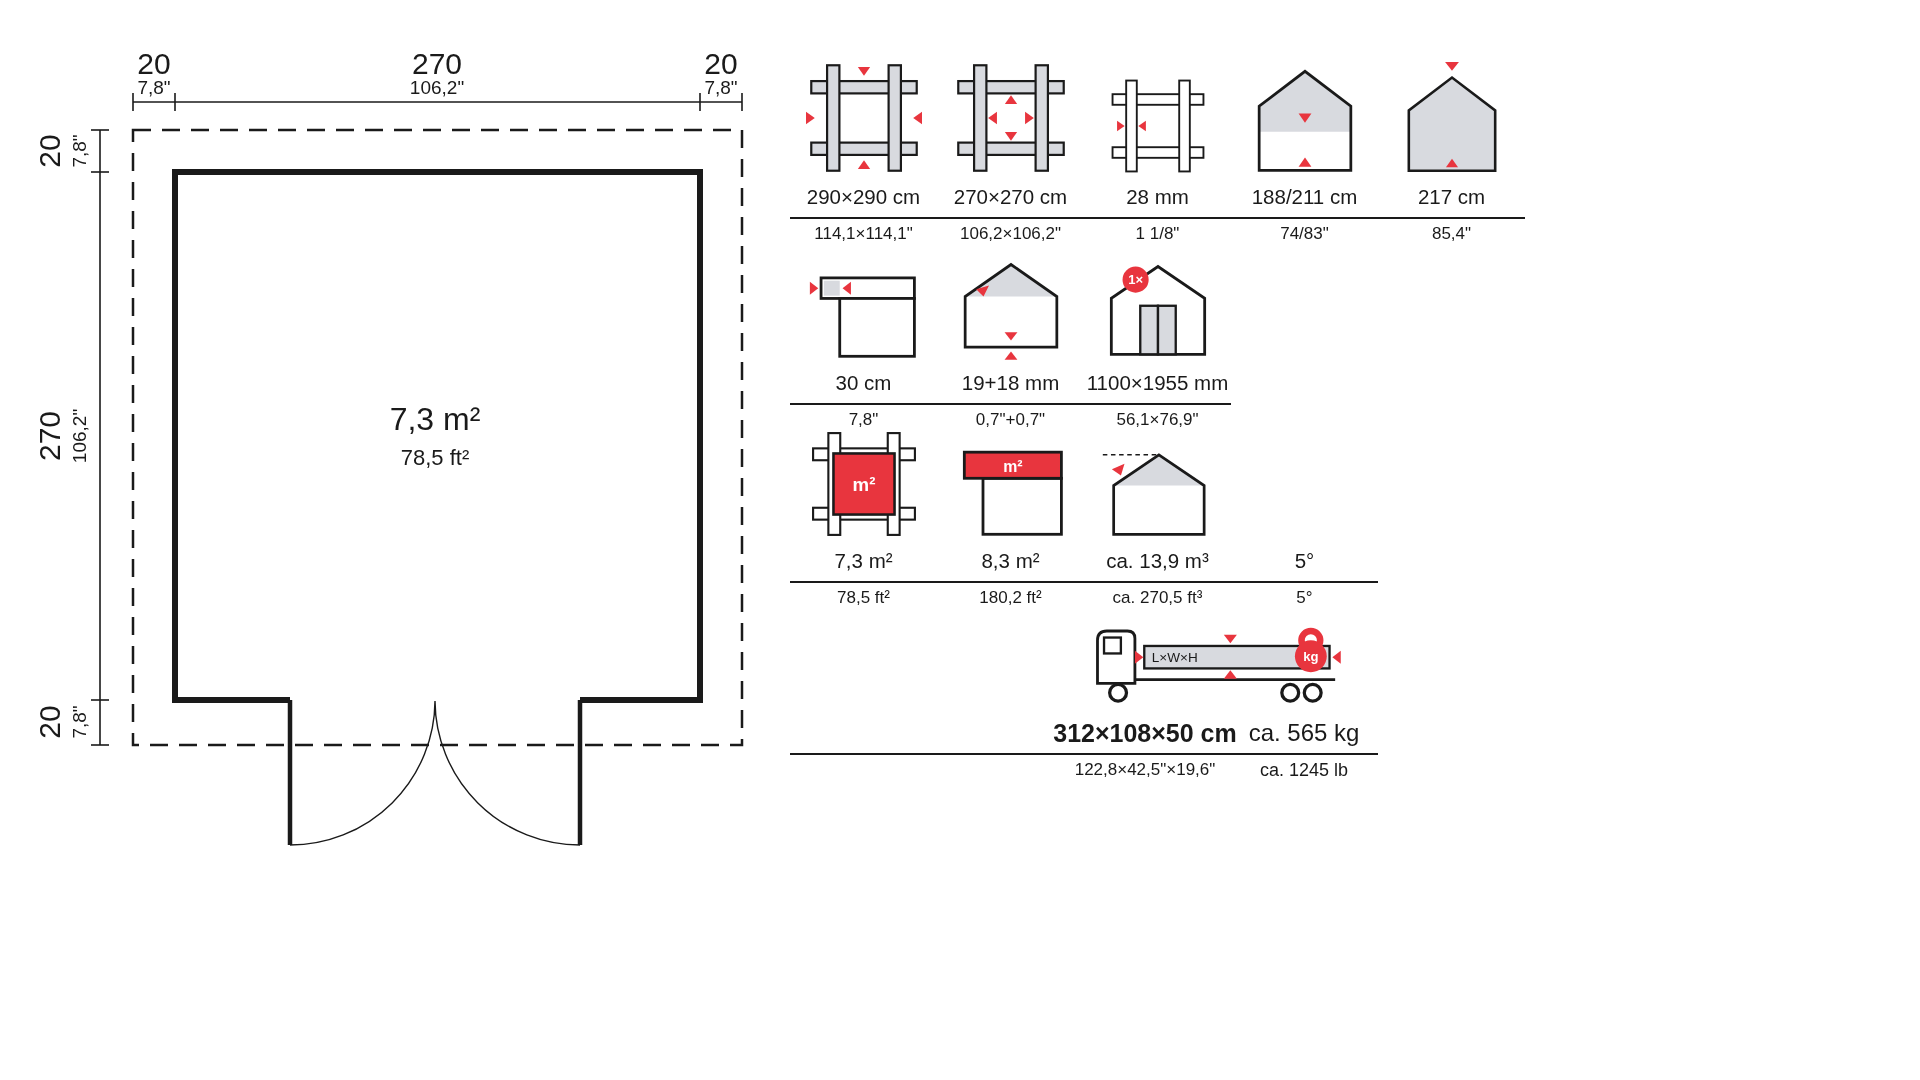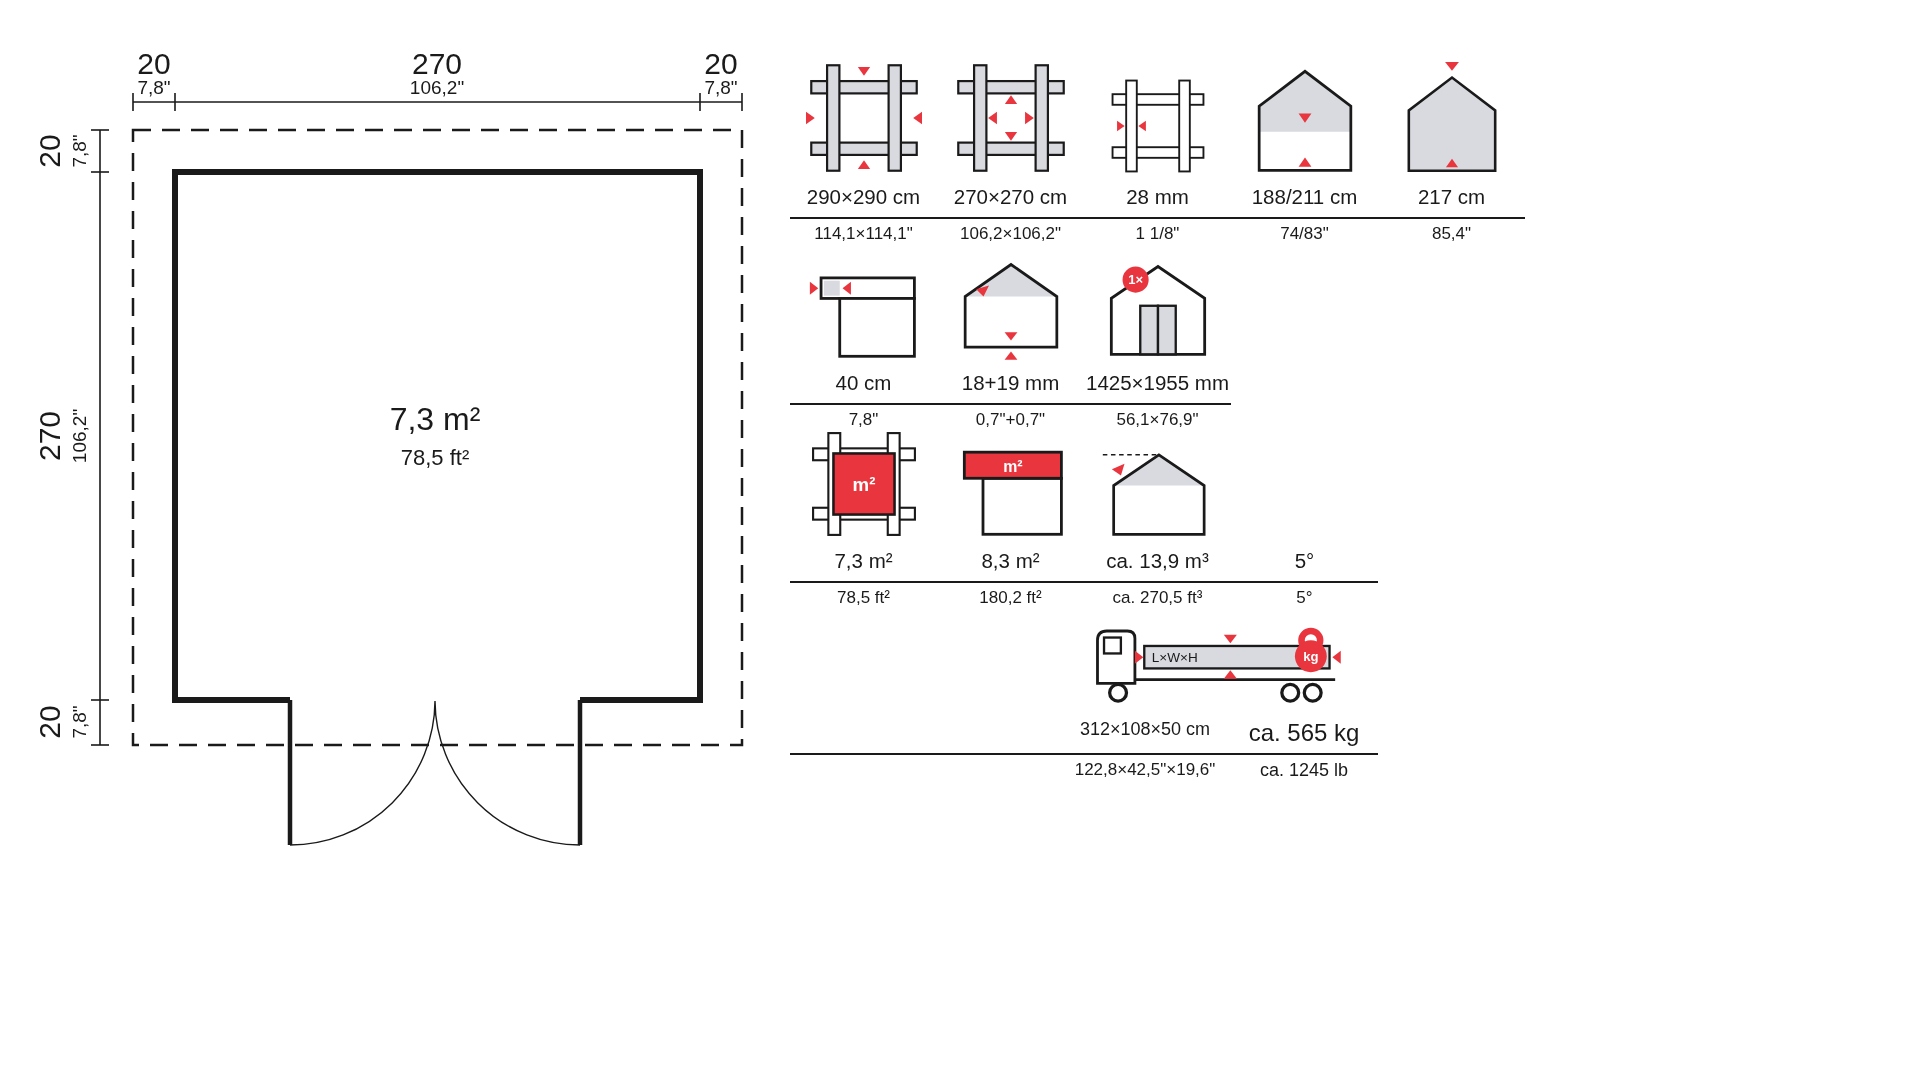--- a/index.html
+++ b/index.html
@@ -184,23 +184,23 @@
         <svg width="112" height="105" viewBox="0 0 120 112">
           <polygon class="ln3" points="10,104 10,44 60,10 110,44 110,104"></polygon>
           <rect class="sg" x="41" y="52" width="19" height="52"></rect>
           <rect class="sg" x="60" y="52" width="19" height="52"></rect>
           <circle class="rf" cx="36" cy="24" r="14"></circle>
           <text class="wt" x="36" y="29" font-size="14">1×</text>
         </svg>
       </div>
     </div>
     <div class="row-labels metrics">
-      <span>40 cm</span>
-      <span>18+19 mm</span>
-      <span>1425×1955 mm</span>
+      <span>30 cm</span>
+      <span>19+18 mm</span>
+      <span>1100×1955 mm</span>
     </div>
     <div class="rule"></div>
     <div class="row-labels imperials">
       <span>7,8"</span>
       <span>0,7"+0,7"</span>
       <span>56,1×76,9"</span>
     </div>
   </div>
 
   <div class="spec-row" style="top:428px; width:588px;">
@@ -260,21 +260,21 @@
         <polygon class="rf" points="143,71 157,71 150,62"></polygon>
         <circle class="wh" cx="30" cy="86" r="9"></circle>
         <circle class="wh" cx="214" cy="86" r="9"></circle>
         <circle class="wh" cx="238" cy="86" r="9"></circle>
         <circle cx="236" cy="30" r="10" fill="none" stroke="#e8353e" stroke-width="7"></circle>
         <circle class="rf" cx="236" cy="47" r="17"></circle>
         <text class="wt" x="236" y="52" font-size="14">kg</text>
       </svg>
     </div>
     <div class="t-row metrics" style="height:26px;">
-      <span style="left:240px; width:230px; font-size:18px;">312×108×50 cm</span>
+      <span style="left:240px; width:230px; font-size:25px;font-weight:bold;">312×108×50 cm</span>
       <span style="left:440px; width:148px; font-size:24px;">ca. 565 kg</span>
     </div>
     <div class="rule"></div>
     <div class="t-row imperials" style="height:22px; margin-top:5px;">
       <span style="left:240px; width:230px; font-size:17px;">122,8×42,5"×19,6"</span>
       <span style="left:440px; width:148px; font-size:18px;">ca. 1245 lb</span>
     </div>
   </div>
 
 </div>

